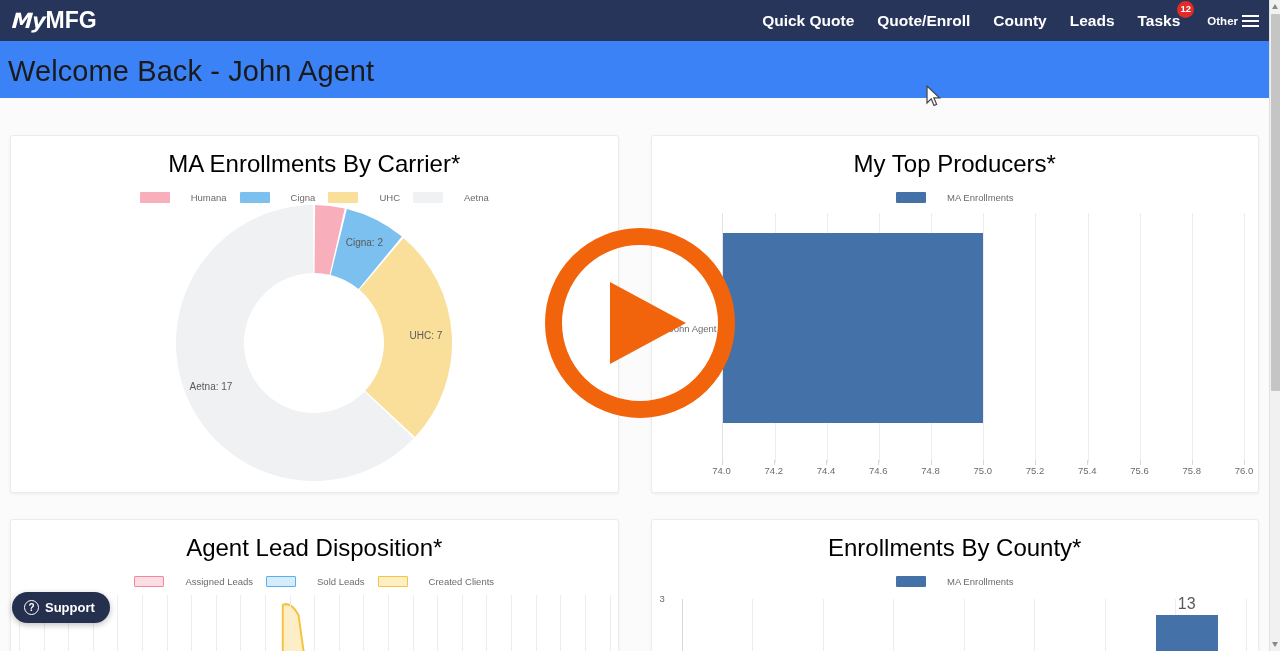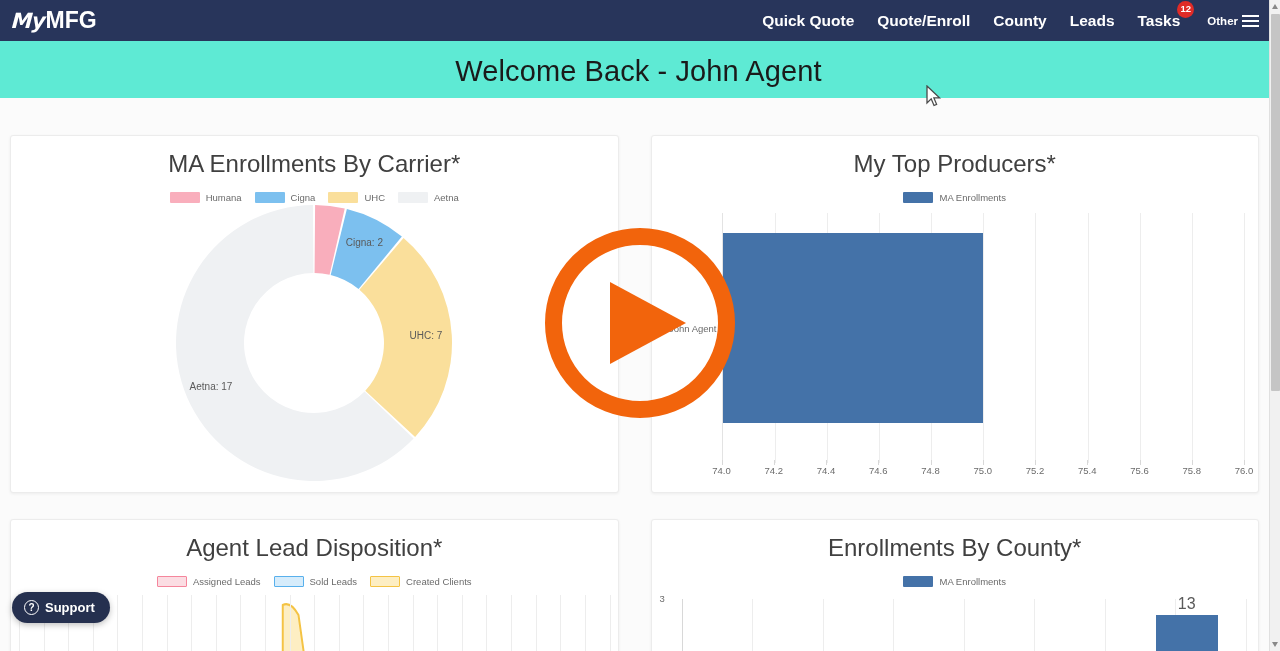--- a/index.html
+++ b/index.html
@@ -40,41 +40,41 @@
     border-radius: 50%; width: 17px; height: 17px;
     display: flex; align-items: center; justify-content: center;
     line-height: 1;
   }
   .nav-other { display: flex; align-items: center; gap: 4px; cursor: pointer; margin-left: 4px; }
   .nav-other-label { color: #fff; font-size: 11.5px; font-weight: 700; }
   .hamburger { display: inline-flex; flex-direction: column; gap: 3px; }
   .hamburger i { display: block; width: 17px; height: 2px; background: #fff; }
 
   
-  .page-header { position: absolute; top: 41px; left: 0; width: 1269px; padding: 14px 0 10px 8px; background: #5eead4; text-align: center; }
+  .page-header { position: absolute; top: 41px; left: 0; width: 1269px; padding: 14px 0 10px 8px; background: #3b82f6; }
   .page-title { font-size: 29px; font-weight: 400; color: #1a1a1a; letter-spacing: 0.1px; line-height: 1.15; }
   .page-subtitle { font-size: 13.5px; color: #333; margin-top: 7px; margin-left: 14px; }
 
   
   .grid { position: absolute; top: 135px; left: 0; width: 1269px; padding: 0 10px; }
   .row { display: flex; gap: 32px; margin-bottom: 26px; }
   .card {
     background: #fff; border: 1px solid #ececec; border-radius: 3px;
     box-shadow: 0 1px 3px rgba(0,0,0,.06);
     flex: 1 1 0; min-width: 0;
     padding: 14px 8px 10px 8px;
     position: relative;
   }
   .card-tall { height: 358px; }
   .card-title {
     text-align: center; font-size: 24px; font-weight: 400;
-    color: #404040; line-height: 1.2; margin-bottom: 13px;
+    color: #000000; line-height: 1.2; margin-bottom: 13px;
   }
   .legend { display: flex; justify-content: center; align-items: center; gap: 13px; }
-  .legend-item { display: flex; align-items: center; gap: 6px; }
+  .legend-item { display: flex; align-items: center; gap: 21px; }
   .legend-swatch { width: 30px; height: 11px; border-radius: 1px; }
   .legend-label { font-size: 9.5px; color: #6b6b6b; white-space: nowrap; }
 
   
   .donut-wrap { position: relative; width: 100%; height: 280px; display: flex; justify-content: center; align-items: flex-start; }
   .donut-svg { display: block; }
   .slice-label { font-size: 10px; fill: #5a5a5a; font-family: "Liberation Sans", sans-serif; }
 
   
   .hbar-wrap { position: relative; width: 100%; height: 285px; padding-left: 62px; padding-right: 6px; padding-top: 10px; }

